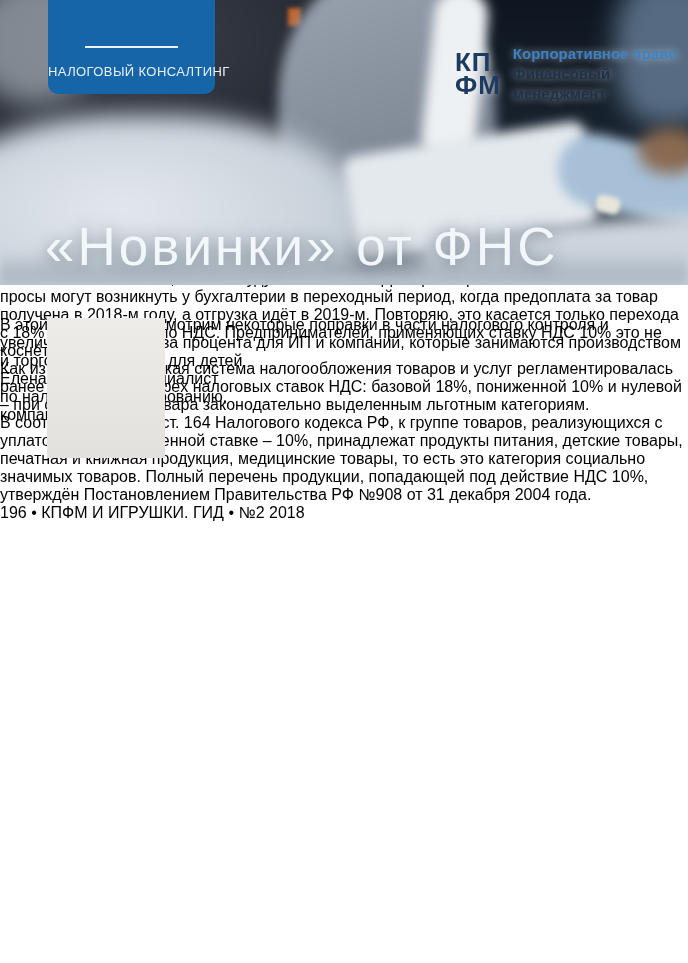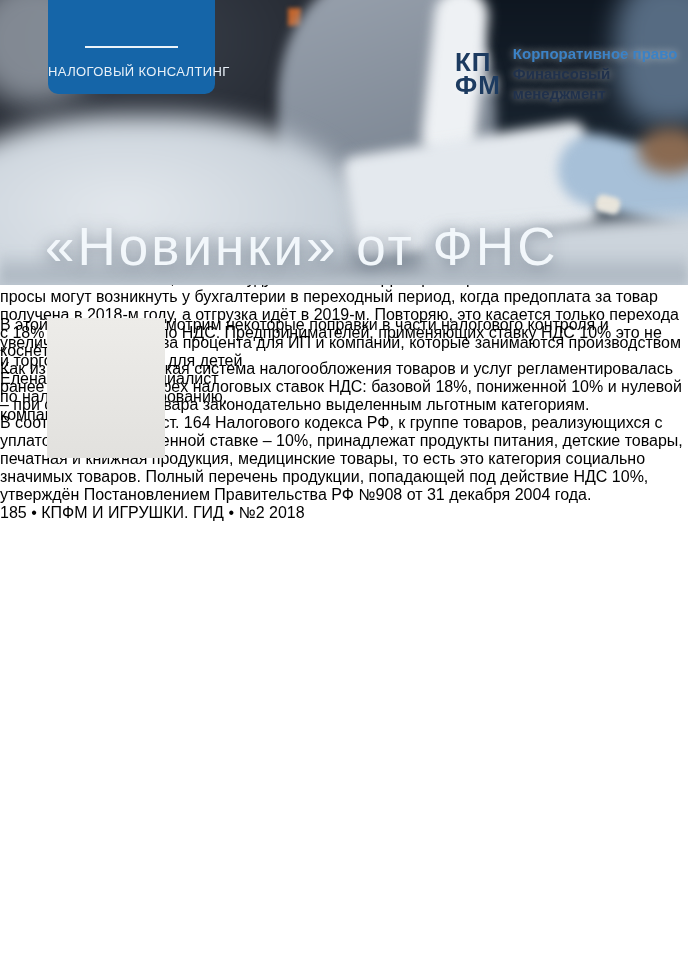--- a/index.html
+++ b/index.html
@@ -178,20 +178,20 @@
       <p>Так как некоторые производители и продавцы игрушек имеют право на применение пониженной ставки НДС в 10%, то нужно разобраться во всех тонкостях её применения. Давайте рассмотрим детально: какие именно товары входят в перечень действия сниженной ставки 10%, а какие будут облагаться НДС в размере 20% и какие во-</p>
     </div>
     <div class="col">
       <p class="cont">просы могут возникнуть у бухгалтерии в переходный период, когда предоплата за товар получена в 2018-м году, а отгрузка идёт в 2019-м. Повторяю, это касается только перехода с 18% на 20% ставку по НДС. Предпринимателей, применяющих ставку НДС 10% это не коснётся.</p>
       <p>Как известно, российская система налогообложения товаров и услуг регламентировалась ранее применением трёх налоговых ставок НДС: базовой 18%, пониженной 10% и нулевой – при соответствии товара законодательно выделенным льготным категориям.</p>
       <p>В соответствии с п. 2 ст. 164 Налогового кодекса РФ, к группе товаров, реализующихся с уплатой НДС по сниженной ставке – 10%, принадлежат продукты питания, детские товары, печатная и книжная продукция, медицинские товары, то есть это категория социально значимых товаров. Полный перечень продукции, попадающей под действие НДС 10%, утверждён Постановлением Правительства РФ №908 от 31 декабря 2004 года.</p>
     </div>
   </div>
 
   <div class="page-footer">
-    <span class="page-number">185</span>
+    <span class="page-number">196</span>
     <span class="footer-bullet">•</span>
     <span class="magazine-title">КПФМ И ИГРУШКИ. ГИД</span>
     <span class="footer-bullet">•</span>
     <span class="issue-number">№2 2018</span>
   </div>
 
 </div>
 
 </body></html>

